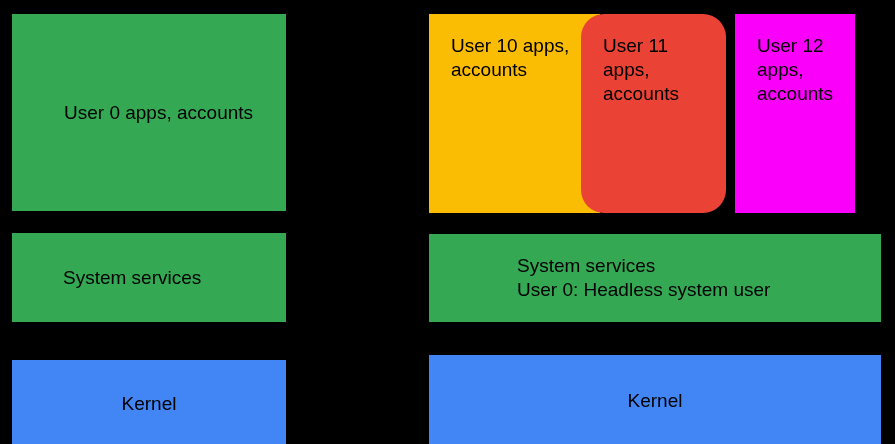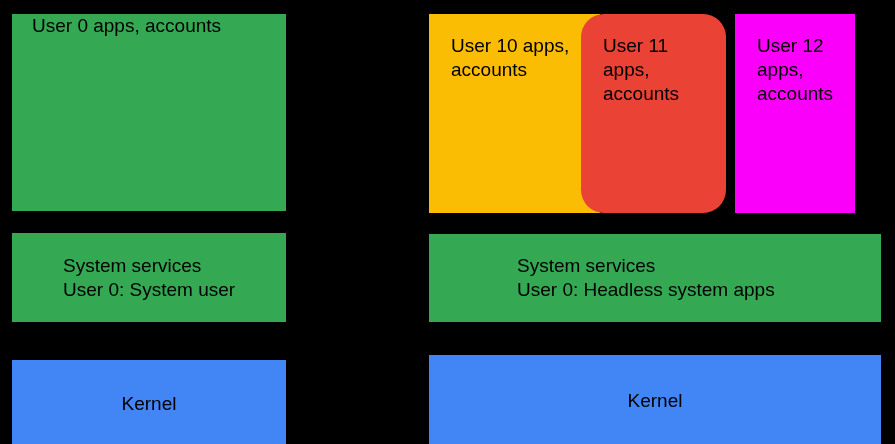--- a/index.html
+++ b/index.html
@@ -26,22 +26,22 @@
   
   .green   { background: #34A853; }
   .blue    { background: #4285F4; margin-top: 20px; }
   .yellow  { background: #FBBC04; }
   .red     { background: #EA4335; border-radius: 23px; }
   .magenta { background: #FA00FA; }
 
   
   .left-apps {
     left: 12px; top: 14px; width: 274px; height: 197px;
-    display: flex; 
-    padding-left: 20px; padding-right: 12px;
+    display: flex; align-items: center;
+    padding-left: 52px; padding-right: 12px;
   }
   .left-services {
     left: 12px; top: 233px; width: 274px; height: 89px;
     display: flex; flex-direction: column; justify-content: center;
     padding-left: 51px; padding-right: 8px;
   }
   .left-kernel {
     left: 12px; top: 340px; width: 274px; height: 87px;
     display: flex; align-items: center; justify-content: center;
   }
@@ -70,41 +70,40 @@
 <body>
 
 <div class="canvas">
 
   <div class="block green left-apps" style="background-color: rgb(52, 168, 83);">
     <span class="line">User 0 apps, accounts</span>
   </div>
 
   <div class="block green left-services" style="background-color: rgb(52, 168, 83);">
     <span class="line">System services</span>
-    <span class="line">User 0: System user</span>
   </div>
 
   <div class="block blue left-kernel" style="background-color: rgb(66, 133, 244);">
     <span class="line">Kernel</span>
   </div>
 
   <div class="block yellow user-block user10" style="background-color: rgb(251, 188, 4);">
     <span class="line">User 10 apps, accounts</span>
   </div>
 
   <div class="block red user-block user11" style="background-color: rgb(234, 67, 53);">
     <span class="line">User 11 apps, accounts</span>
   </div>
 
   <div class="block magenta user-block user12" style="background-color: rgb(250, 0, 250);">
     <span class="line">User 12 apps, accounts</span>
   </div>
 
   <div class="block green right-services" style="background-color: rgb(52, 168, 83);">
     <span class="line">System services</span>
-    <span class="line">User 0: Headless system apps</span>
+    <span class="line">User 0: Headless system user</span>
   </div>
 
   <div class="block blue right-kernel" style="background-color: rgb(66, 133, 244);">
     <span class="line">Kernel</span>
   </div>
 
 </div>
 
 </body></html>

